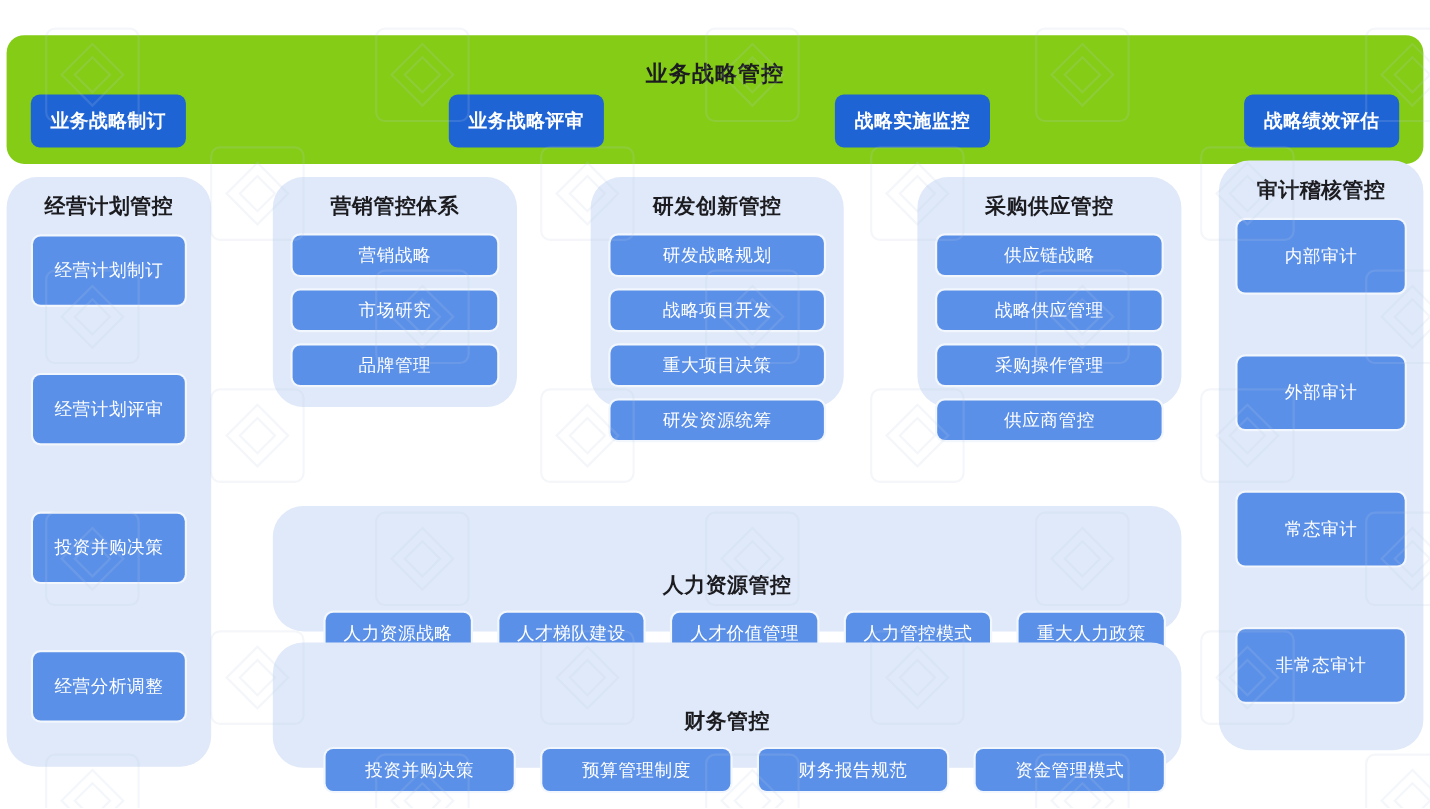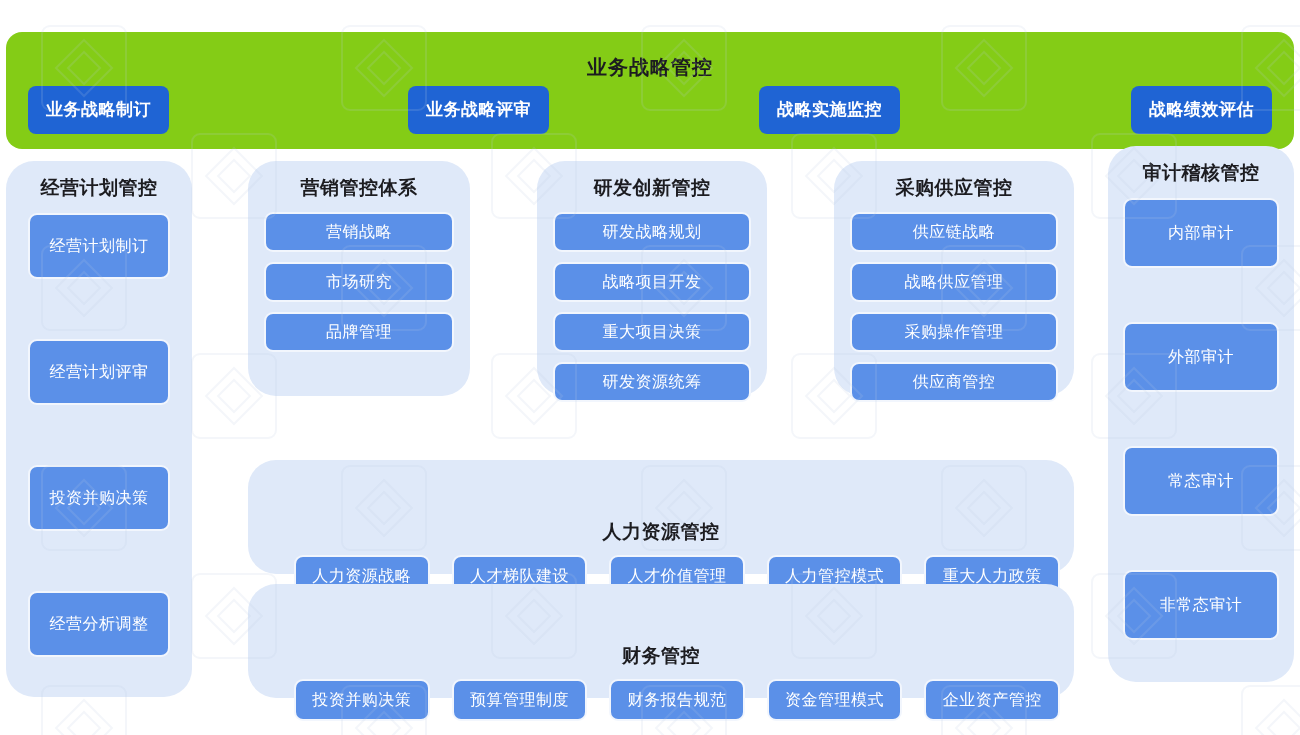--- a/index.html
+++ b/index.html
@@ -136,21 +136,21 @@
   #col-audit .card-title { margin-bottom: 14px; }
   #col-audit .chip {
     width: 152px; height: 66px;
     margin: 0 auto 58px auto;
   }
   #col-audit .chip:last-child { margin-bottom: 0; }
 
   
   .midcol {
     top: 161px;
-    height: 235px;
+    height: 209px;
     padding: 14px 18px 0 18px;
   }
   .midcol .card-title { margin-bottom: 13px; }
   .midcol .chip {
     height: 36px;
     margin-bottom: 14px;
     width: 100%;
   }
   .midcol .chip:last-child { margin-bottom: 0; }
 
@@ -243,21 +243,20 @@
     </div>
   </div>
 
   <div class="card widerow" id="row-fin">
     <div class="card-title">财务管控</div>
     <div class="chip-row">
       <div class="chip">投资并购决策</div>
       <div class="chip">预算管理制度</div>
       <div class="chip">财务报告规范</div>
       <div class="chip">资金管理模式</div>
-      <div class="chip">企业资产管控</div>
     </div>
   </div>
 
 </div>
 
 <svg id="watermark" viewBox="0 0 1300 735" preserveAspectRatio="none">
   <defs>
     <pattern id="wm" width="300" height="220" patternUnits="userSpaceOnUse">
       <g fill="none" stroke="#b9c9e0" stroke-width="2" opacity="0.30">
         <rect x="42" y="26" width="84" height="84" rx="8"></rect>

